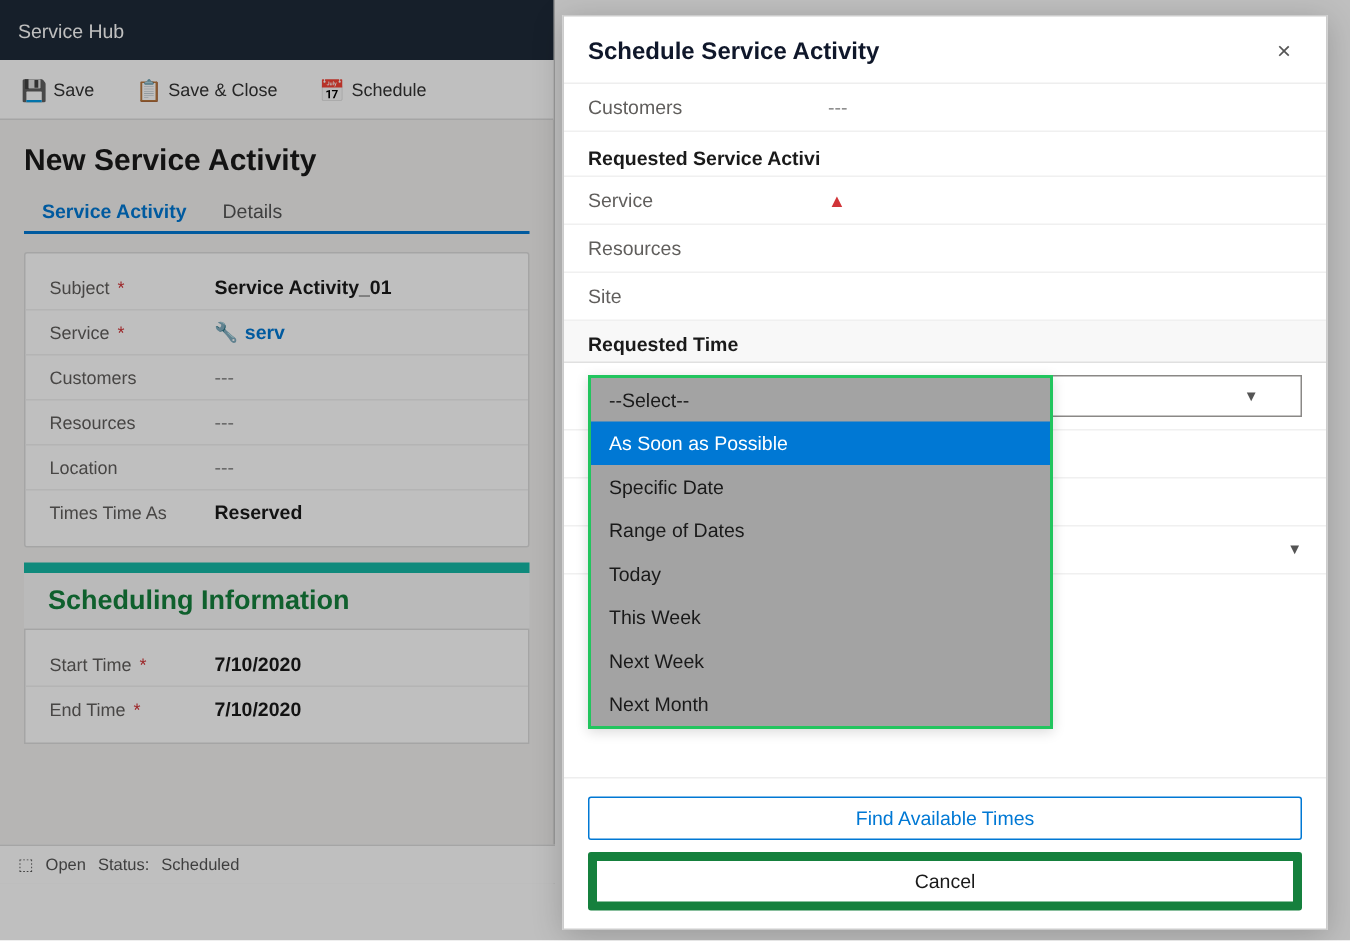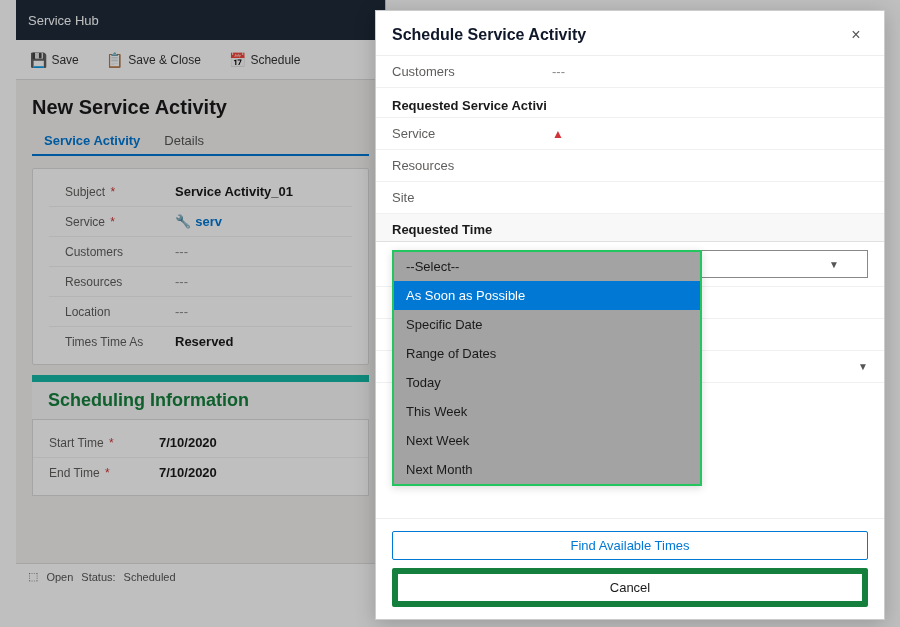--- a/index.html
+++ b/index.html
@@ -1,21 +1,21 @@
 <!DOCTYPE html>
 <html><head>
   <meta charset="utf-8">
   <style>
     * { box-sizing: border-box; margin: 0; padding: 0; }
     body { font-family: 'Segoe UI', Tahoma, Geneva, Verdana, sans-serif; font-size: 13px; background: #fff; width: 900px; height: 627px; overflow: hidden; position: relative; }
 
     
     .bg-panel {
       position: absolute;
-      left: 16px; top: 0;
+      left: 0; top: 0;
       width: 370px;
       height: 589px;
       background: #f3f2f1;
       border-right: 1px solid #ccc;
     }
 
     .bg-topbar {
       background: #1e2a38;
       height: 40px;
       display: flex;
@@ -75,21 +75,21 @@
       color: #0078d4;
       font-weight: 600;
       border-bottom: 2px solid #0078d4;
       margin-bottom: -2px;
     }
 
     .form-section {
       background: #fff;
       border: 1px solid #ddd;
       border-radius: 2px;
-      padding: 8px 16px;
+      padding: 8px 0;
     }
 
     .form-row {
       display: flex;
       align-items: center;
       padding: 7px 16px;
       border-bottom: 1px solid #f0f0f0;
     }
 
     .form-row:last-child { border-bottom: none; }

